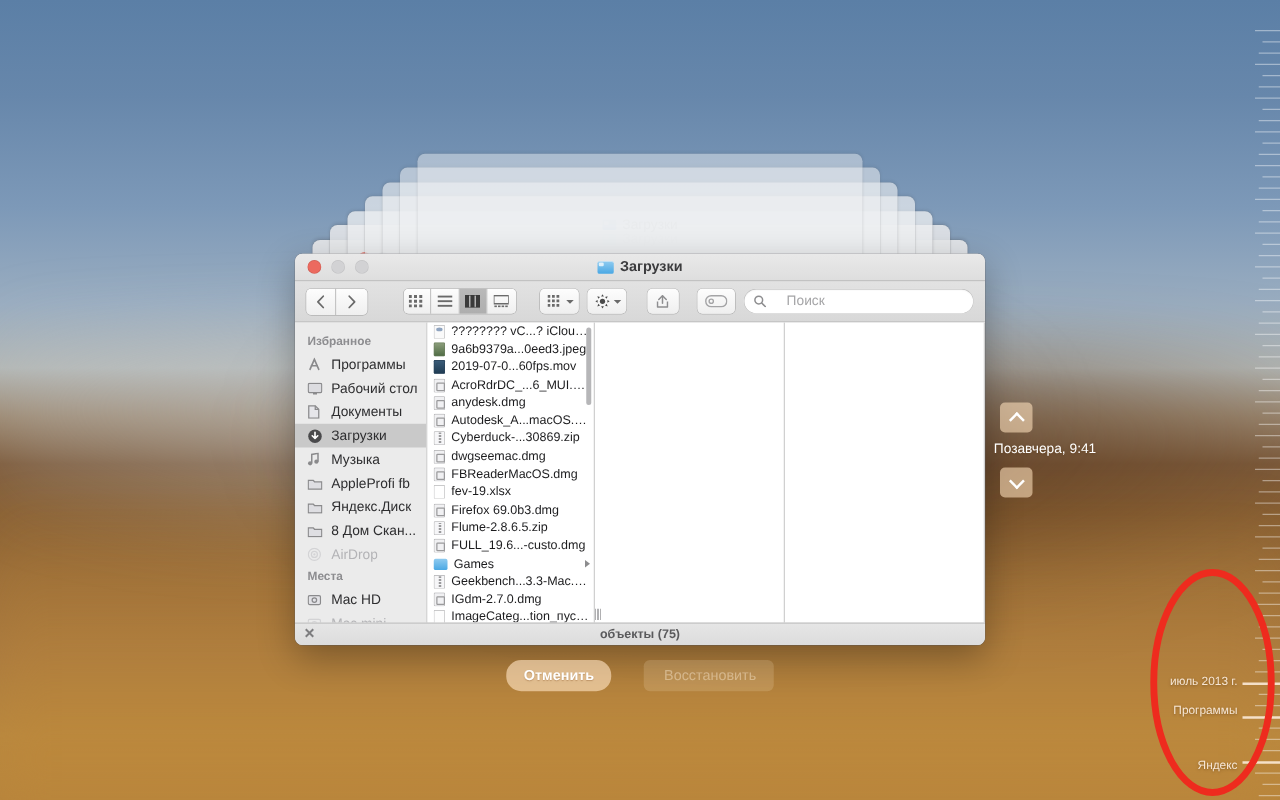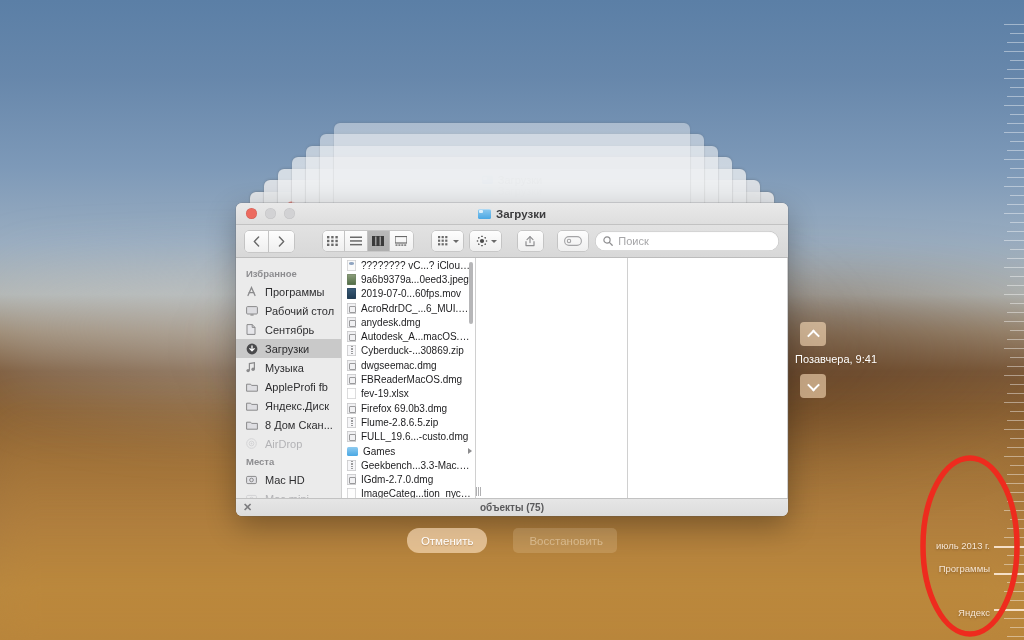--- a/index.html
+++ b/index.html
@@ -111,21 +111,21 @@
     box-shadow:0 0 0 .5px #acacac, 0 .5px 0 rgba(255,255,255,.6);
     display:flex; align-items:center; justify-content:center; gap:3px; padding:0 5px;
   }
   .tb-drop { padding:0 4px 0 6px; }
   .chev { width:0; height:0; border-left:3px solid transparent; border-right:3px solid transparent; border-top:3.5px solid #6a6a6a; }
   #search {
     margin-left:auto; width:195px; height:20px; border-radius:10px;
     background:#fff; box-shadow:inset 0 0 0 .5px #b8b8b8, inset 0 1px 1.5px rgba(0,0,0,.07);
     display:flex; align-items:center; padding:0 8px; gap:5px;
   }
-  #search-text { font-size:11px; color:#a6a6a8; }
+  #search-text { font-size:11px; color:#a6a6a8;margin-left:11px; }
 
   #body { flex:1; display:flex; min-height:0; }
 
   
   #sidebar {
     width:106px; background:#ebebeb; border-right:.5px solid #cfcfcf;
     padding:7px 0 0 0; overflow:hidden; flex:0 0 auto;
   }
   .sb-head { font-size:9.5px; color:#8d8d90; font-weight:700; padding:3px 0 3px 10px; }
   .sb-item {
@@ -185,21 +185,21 @@
   
   #actions {
     position:absolute; left:0; top:528px; width:1024px;
     display:flex; justify-content:center; gap:26px;
   }
   .act {
     min-width:66px; height:25px; border-radius:5px;
     display:flex; align-items:center; justify-content:center;
     font-size:11.5px; padding:0 14px; cursor:default;
   }
-  .act.primary { background:rgba(255,228,196,.62); color:#ffffff; font-weight:400; text-shadow:0 1px 1px rgba(120,70,20,.35);border-radius:12px; }
+  .act.primary { background:rgba(255,228,196,.62); color:#ffffff; font-weight:700; text-shadow:0 1px 1px rgba(120,70,20,.35);border-radius:12px; }
   .act.disabled { background:rgba(255,235,210,.17); color:rgba(255,240,220,.42);padding-left:16px; }
 
   
   .navbtn {
     position:absolute; width:26px; height:24px; border-radius:4px;
     background:rgba(255,226,190,.58);
     display:flex; align-items:center; justify-content:center; cursor:default;
   }
   #nav-up { left:800px; top:322px; }
   #nav-down { left:800px; top:374px; }
@@ -440,21 +440,21 @@
           </span>
           <span class="sb-lbl">Рабочий стол</span>
         </div>
         <div class="sb-item">
           <span style="display: flex; align-items: center; width: 13px; flex: 0 0 auto;">
             <svg width="10" height="11" viewBox="0 0 10 11">
               <path d="M1 0.6h5.2L9 3.4v7H1Z" fill="#e6e6ea" stroke="#8a8a8c" stroke-width="1"></path>
               <path d="M6.2 0.6v2.8H9" fill="none" stroke="#8a8a8c" stroke-width="1"></path>
             </svg>
           </span>
-          <span class="sb-lbl">Сентябрь</span>
+          <span class="sb-lbl">Документы</span>
         </div>
         <div class="sb-item sel">
           <span style="display: flex; align-items: center; width: 13px; flex: 0 0 auto;">
             <svg width="12" height="12" viewBox="0 0 12 12">
               <circle cx="6" cy="6" r="5.4" fill="#4a4a4c"></circle>
               <path d="M6 2.8v4.4M3.8 5.6 6 7.8 8.2 5.6" fill="none" stroke="#fff" stroke-width="1.3" stroke-linecap="round" stroke-linejoin="round"></path>
             </svg>
           </span>
           <span class="sb-lbl">Загрузки</span>
         </div>

